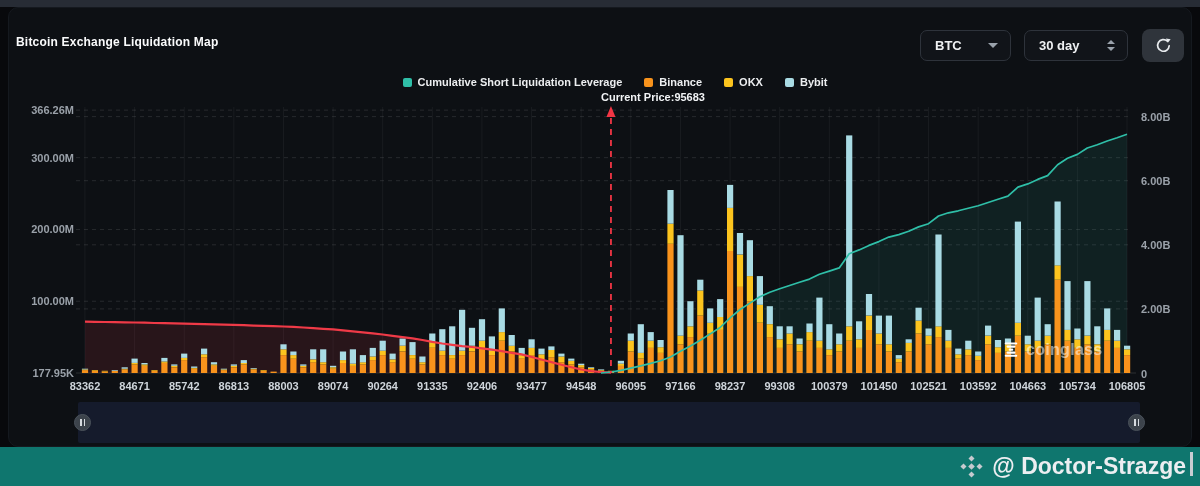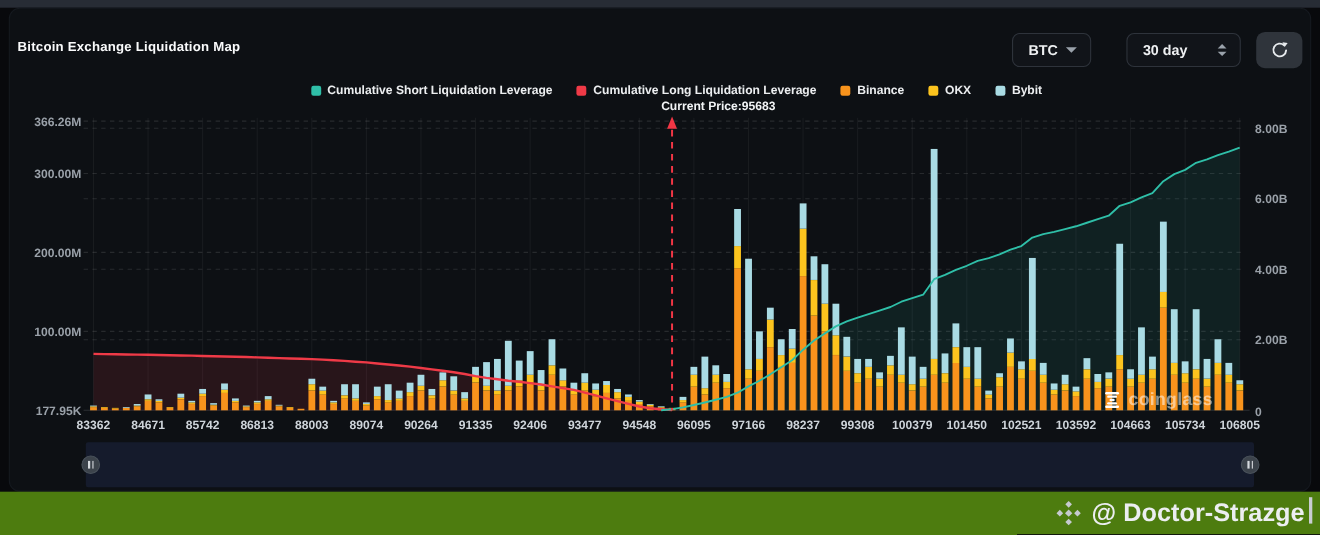--- a/index.html
+++ b/index.html
@@ -2,39 +2,39 @@
 <html><head>
 <meta charset="utf-8">
 <style>
   html,body{margin:0;padding:0;background:#08090c;}
   *{box-sizing:border-box;font-family:"Liberation Sans",sans-serif;}
   .stage{position:relative;width:1200px;height:486px;background:#08090c;overflow:hidden;}
   .top-strip{position:absolute;left:0;top:0;width:1200px;height:7px;background:#272c35;}
   .panel{position:absolute;left:8px;top:7px;width:1184px;height:440px;background:#0d1014;border-radius:10px;border:1px solid #15191f;}
   .page-title{position:absolute;left:16px;top:35px;font-size:12px;font-weight:700;color:#fafbfc;letter-spacing:.2px;}
   .select{position:absolute;top:30px;height:31px;background:#111419;border:1px solid #2e333b;border-radius:7px;display:flex;align-items:center;justify-content:space-between;padding:0 12px 0 14px;color:#eef0f2;font-size:13px;font-weight:700;cursor:pointer;}
-  .select.coin{left:920px;width:72px;}
+  .select.coin{left:920px;width:91px;}
   .select.range{left:1024px;width:104px;font-weight:600;}
   .caret-down{width:0;height:0;border-left:5px solid transparent;border-right:5px solid transparent;border-top:5px solid #9aa2ab;}
   .spinners{display:flex;flex-direction:column;gap:3px;align-items:center;}
   .tri-up{width:0;height:0;border-left:4px solid transparent;border-right:4px solid transparent;border-bottom:4px solid #9aa2ab;}
   .tri-down{width:0;height:0;border-left:4px solid transparent;border-right:4px solid transparent;border-top:4px solid #9aa2ab;}
   .refresh-btn{position:absolute;left:1142px;top:29px;width:42px;height:33px;background:#2f343b;border:none;border-radius:8px;display:flex;align-items:center;justify-content:center;cursor:pointer;}
   .legend{position:absolute;left:30px;top:76px;width:1170px;display:flex;justify-content:center;gap:22px;align-items:flex-start;}
   .legend-item{display:flex;align-items:center;gap:6px;color:#eceef0;font-size:11px;font-weight:700;}
   .swatch{width:9px;height:9px;border-radius:2px;display:inline-block;}
   .cp-label{position:absolute;left:611px;top:91px;transform:translateX(-50%);color:#f2f4f6;font-size:11px;font-weight:700;margin-left:42px;}
   #chart{position:absolute;left:0;top:0;width:1200px;height:447px;}
-  .watermark{position:absolute;left:1002px;top:341px;display:flex;align-items:center;gap:6px;color:rgba(255,255,255,0.52);font-size:16px;font-weight:700;letter-spacing:.3px;pointer-events:none;margin-top:14px;}
+  .watermark{position:absolute;left:1002px;top:341px;display:flex;align-items:center;gap:6px;color:rgba(255,255,255,0.52);font-size:16px;font-weight:700;letter-spacing:.3px;pointer-events:none;}
   .slider-track{position:absolute;left:78px;top:402px;width:1062px;height:41px;background:#151b2c;border-radius:2px;}
   .slider-handle{position:absolute;top:414px;width:17px;height:17px;background:#3c434b;border:1px solid #4a525b;border-radius:50%;display:flex;align-items:center;justify-content:center;gap:2px;cursor:ew-resize;}
   .slider-handle i{display:block;width:1.5px;height:7px;background:#d6dade;}
   .slider-handle.left{left:74px;}
   .slider-handle.right{left:1128px;}
-  .footer{position:absolute;left:0;top:447px;width:1200px;height:39px;background:#4d7c0f;}
+  .footer{position:absolute;left:0;top:447px;width:1200px;height:39px;background:#0f766e;}
   .brand{position:absolute;right:14px;top:0;height:39px;display:flex;align-items:center;gap:8px;color:#eceef1;font-size:23px;font-weight:700;}
   .cursor-bar{position:absolute;left:1190px;top:452px;width:3px;height:24px;background:#c9cdd2;}
 </style>
 </head>
 <body>
 
 <div class="stage">
 
   <div class="top-strip"></div>
 
@@ -449,24 +449,20 @@
       <polygon points="12.6,2.6 17.5,3.3 14.6,7.2" fill="#e8ebee"></polygon>
     </svg>
   </button>
 
   <div class="legend">
     <span class="legend-item">
         <span class="swatch" style="background: rgb(47, 191, 168);"></span>
         <span>Cumulative Short Liquidation Leverage</span>
       </span>
     <span class="legend-item">
-        <span class="swatch" style="background: rgb(239, 58, 71);"></span>
-        <span>Cumulative Long Liquidation Leverage</span>
-      </span>
-    <span class="legend-item">
         <span class="swatch" style="background: rgb(248, 147, 28);"></span>
         <span>Binance</span>
       </span>
     <span class="legend-item">
         <span class="swatch" style="background: rgb(252, 196, 30);"></span>
         <span>OKX</span>
       </span>
     <span class="legend-item">
         <span class="swatch" style="background: rgb(169, 219, 228);"></span>
         <span>Bybit</span>

